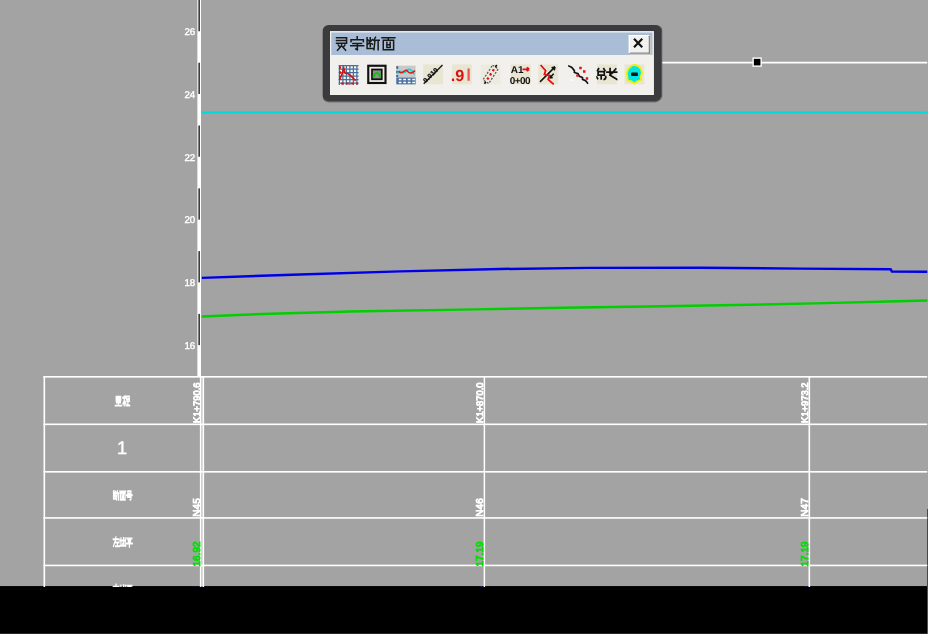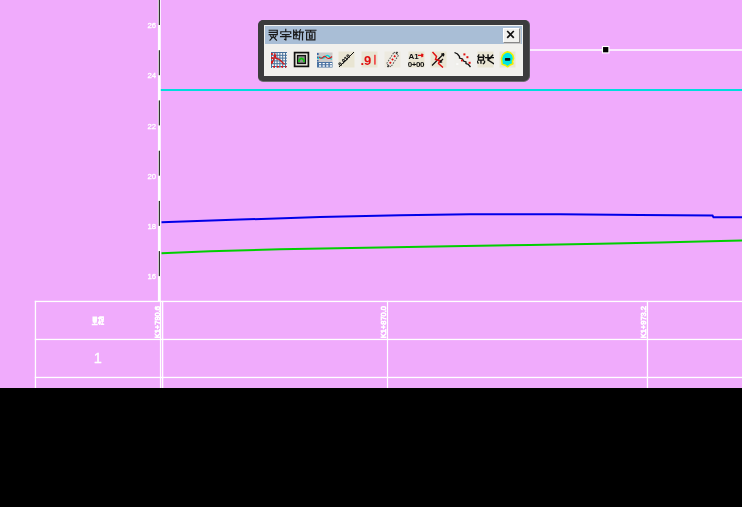--- a/index.html
+++ b/index.html
@@ -1,16 +1,16 @@
 <!DOCTYPE html>
 <html><head>
 <meta charset="utf-8">
 <style>
 html,body{margin:0;padding:0;background:#000;}
-#stage{position:relative;width:742px;height:388px;background:#f0abfc;overflow:hidden;
+#stage{position:relative;width:742px;height:469px;background:#a3a3a3;overflow:hidden;
   font-family:"Liberation Sans", sans-serif;}
 #draw{position:absolute;left:0;top:0;will-change:transform;}
 #tbwin{position:absolute;left:258px;top:20px;width:271px;height:61px;will-change:transform;
   background:#3b3b3d;border-radius:5px;box-shadow:0 1px 0 #6e6e72, 1px 0 0 #58585c;}
 #tbinner{position:absolute;left:6px;top:5px;width:257px;height:49px;
   border:1px solid #f2f2f0;background:#f1f0ed;}
 #tbtitle{position:absolute;left:0;top:0;width:257px;height:18px;background:#a9bed6;}
 #closebtn{position:absolute;left:238px;top:2px;width:15px;height:13px;
   background:#f1f1ef;border-top:1px solid #fff;border-left:1px solid #fff;
   border-right:1px solid #888;border-bottom:1px solid #888;

